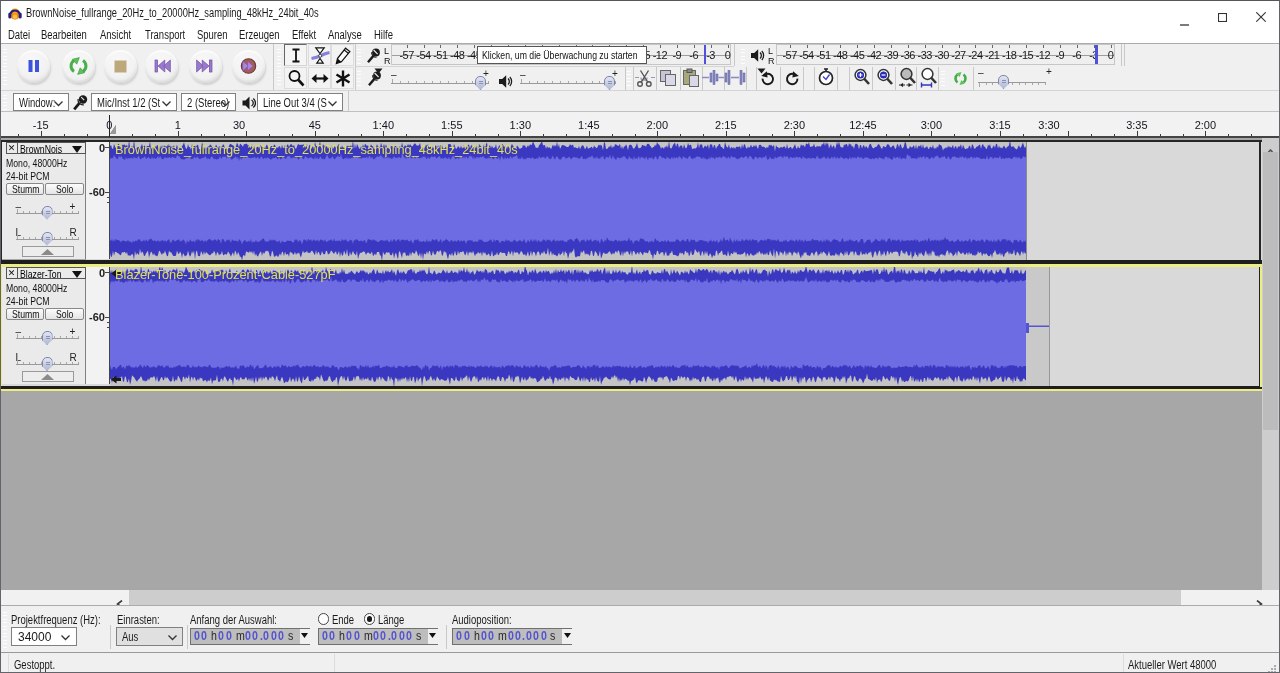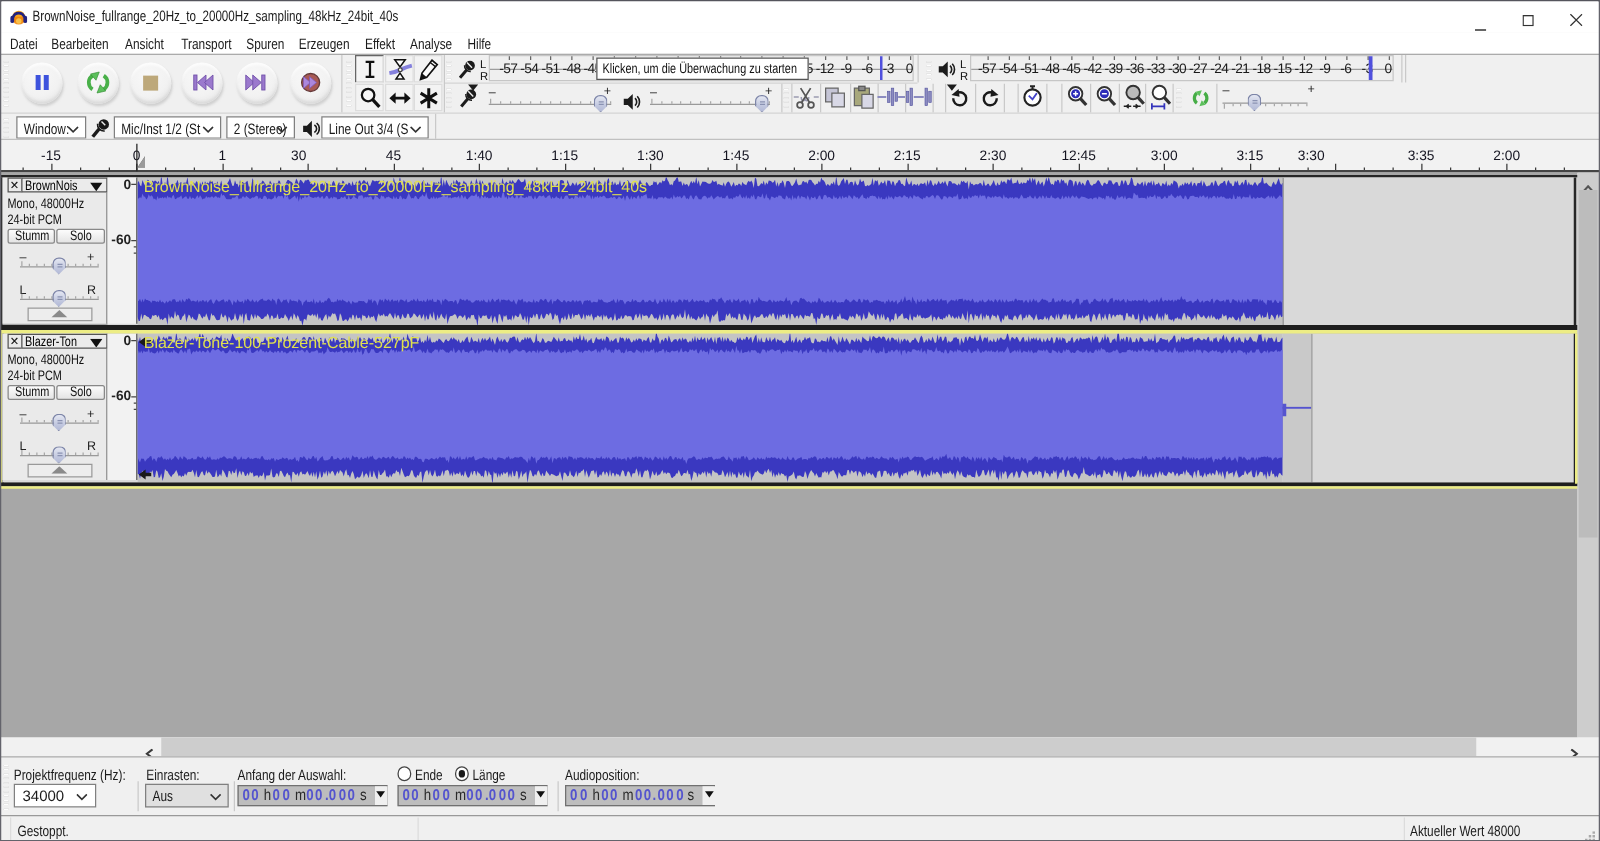--- a/index.html
+++ b/index.html
@@ -600,21 +600,21 @@
     <div class="rtick" style="left:292.0px"></div>
     <div class="rtick maj" style="left:314.8px"></div>
     <div class="rlab" style="left:314.8px">45</div>
     <div class="rtick" style="left:337.7px"></div>
     <div class="rtick" style="left:360.5px"></div>
     <div class="rtick maj" style="left:383.3px"></div>
     <div class="rlab" style="left:383.3px">1:40</div>
     <div class="rtick" style="left:406.2px"></div>
     <div class="rtick" style="left:429.0px"></div>
     <div class="rtick maj" style="left:451.8px"></div>
-    <div class="rlab" style="left:451.8px">1:15</div>
+    <div class="rlab" style="left:451.8px">1:55</div>
     <div class="rtick" style="left:474.7px"></div>
     <div class="rtick" style="left:497.5px"></div>
     <div class="rtick maj" style="left:520.3px"></div>
     <div class="rlab" style="left:520.3px">1:30</div>
     <div class="rtick" style="left:543.2px"></div>
     <div class="rtick" style="left:566.0px"></div>
     <div class="rtick maj" style="left:588.8px"></div>
     <div class="rlab" style="left:588.8px">1:45</div>
     <div class="rtick" style="left:611.7px"></div>
     <div class="rtick" style="left:634.5px"></div>

